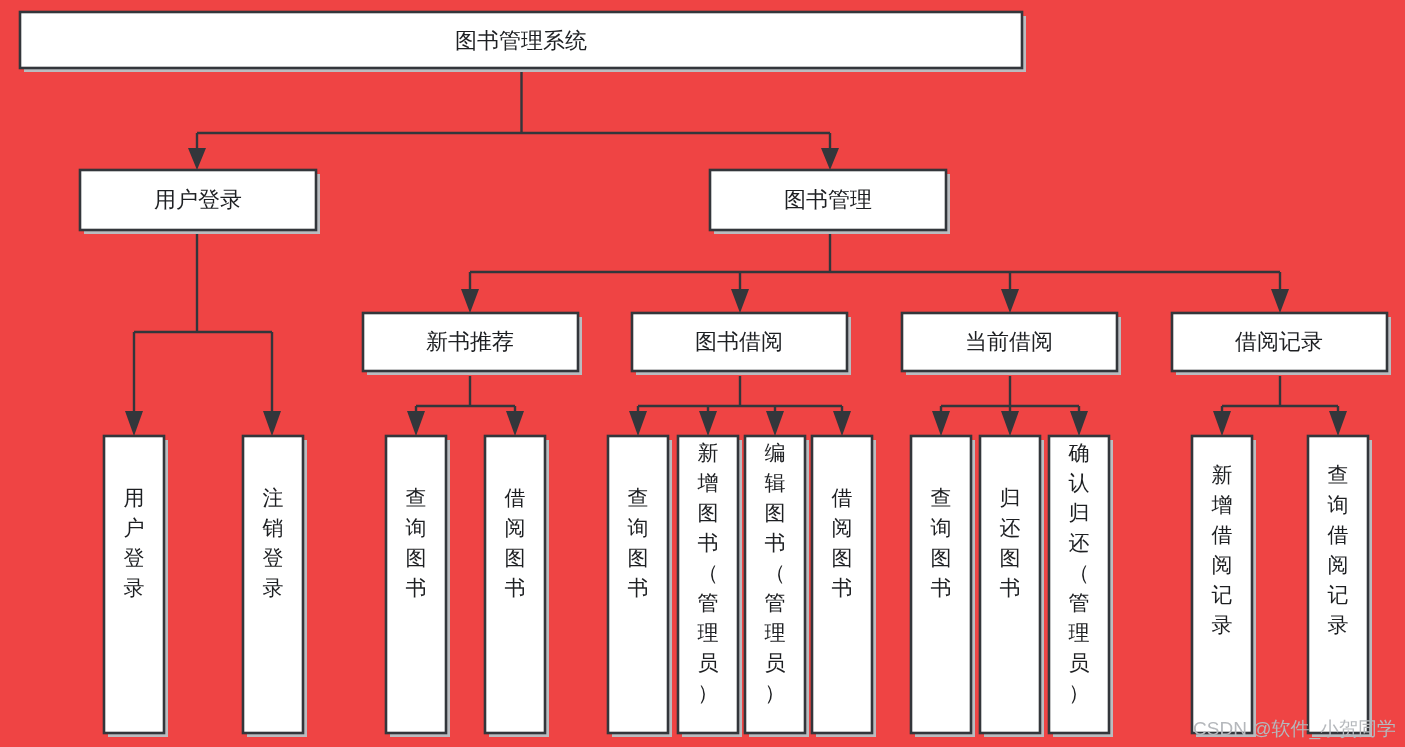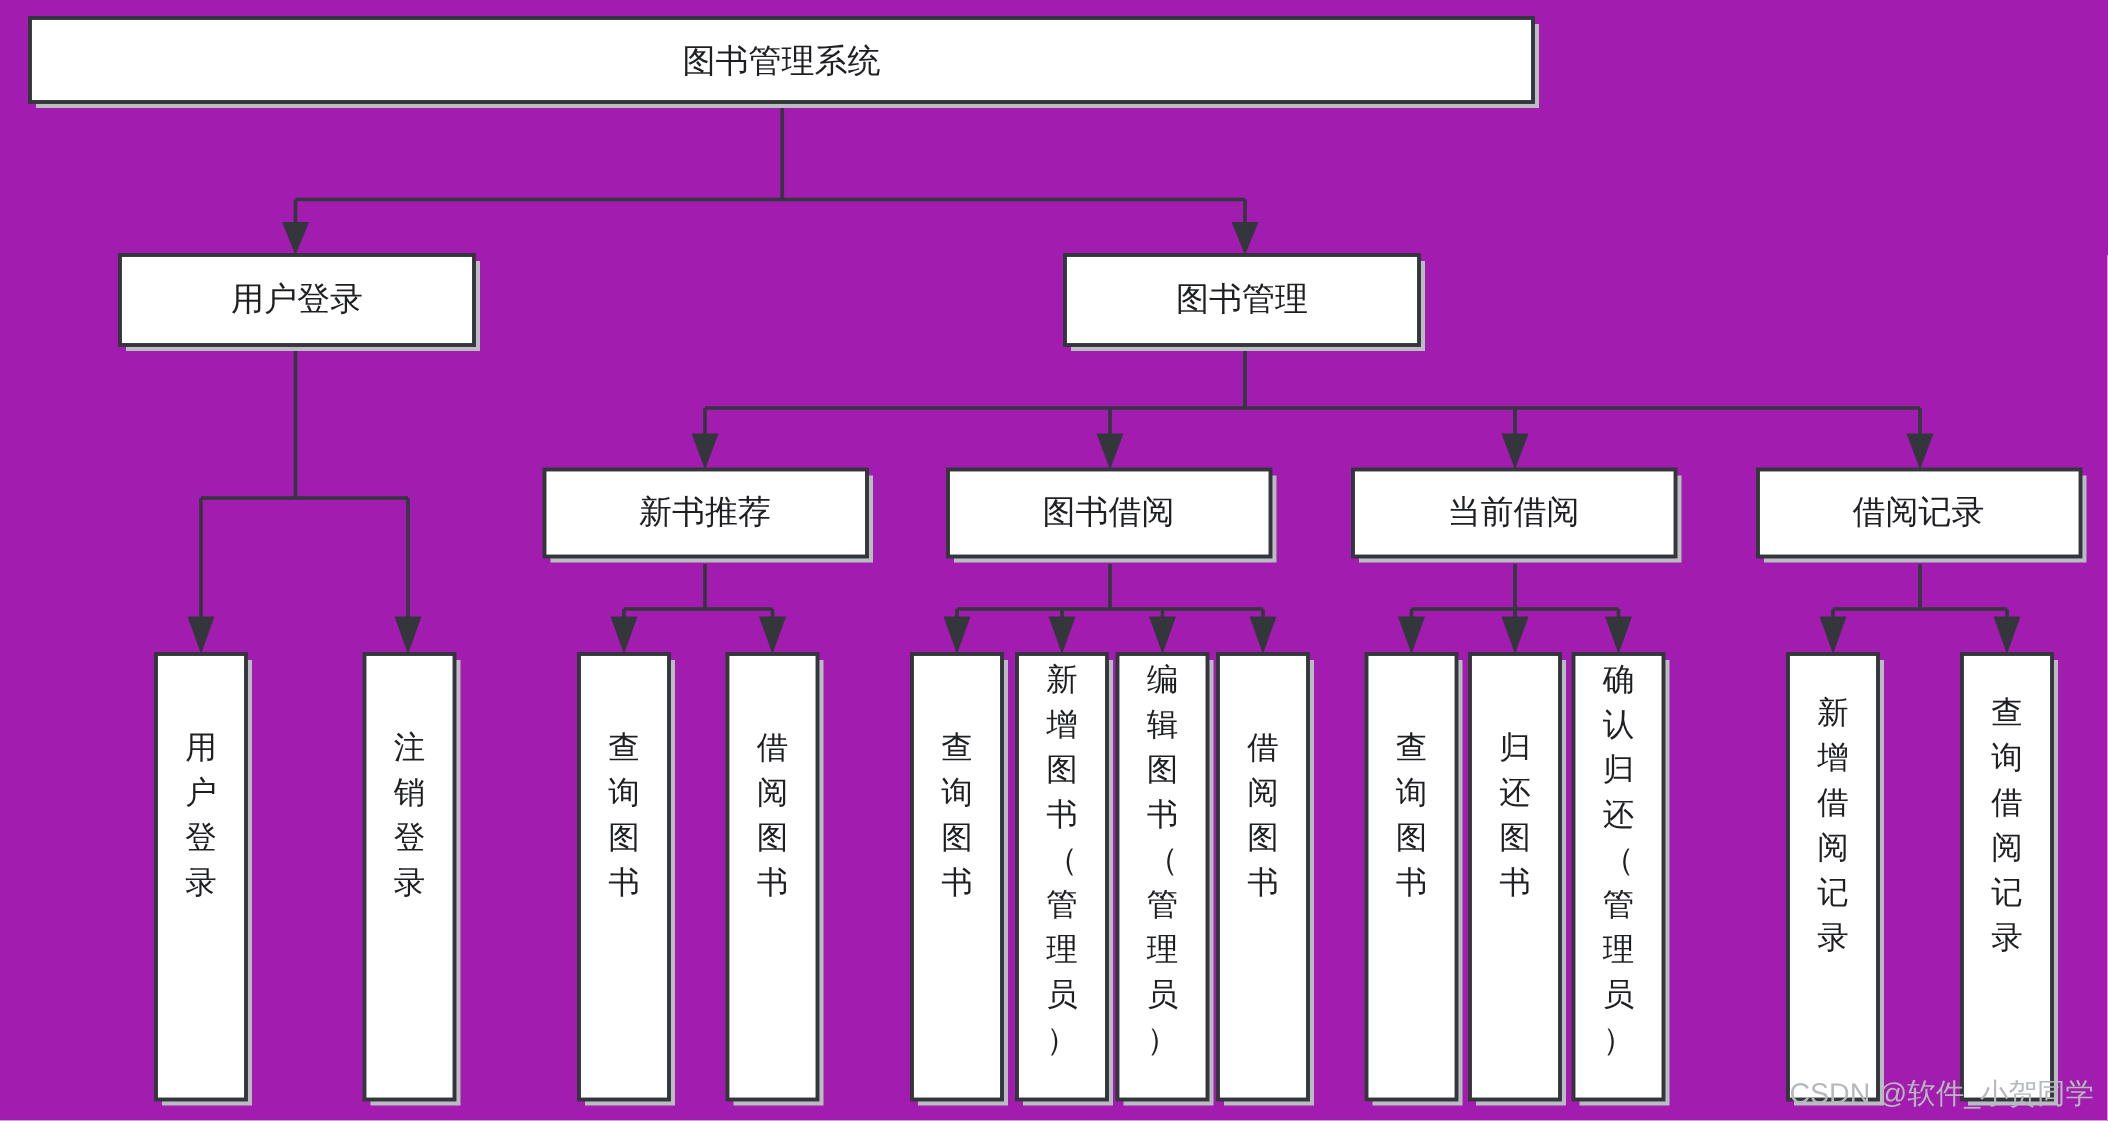--- a/index.html
+++ b/index.html
@@ -8,21 +8,21 @@
     padding: 0;
     background: #ffffff;
   }
   body {
     font-family: "Liberation Sans", "DejaVu Sans", sans-serif;
   }
   #diagram-root {
     position: relative;
     width: 1405px;
     height: 747px;
-    background: #a21caf;
+    background: #ef4444;
     overflow: hidden;
   }
   svg#tree-svg {
     position: absolute;
     left: 0;
     top: 0;
     width: 1405px;
     height: 747px;
     display: block;
   }

